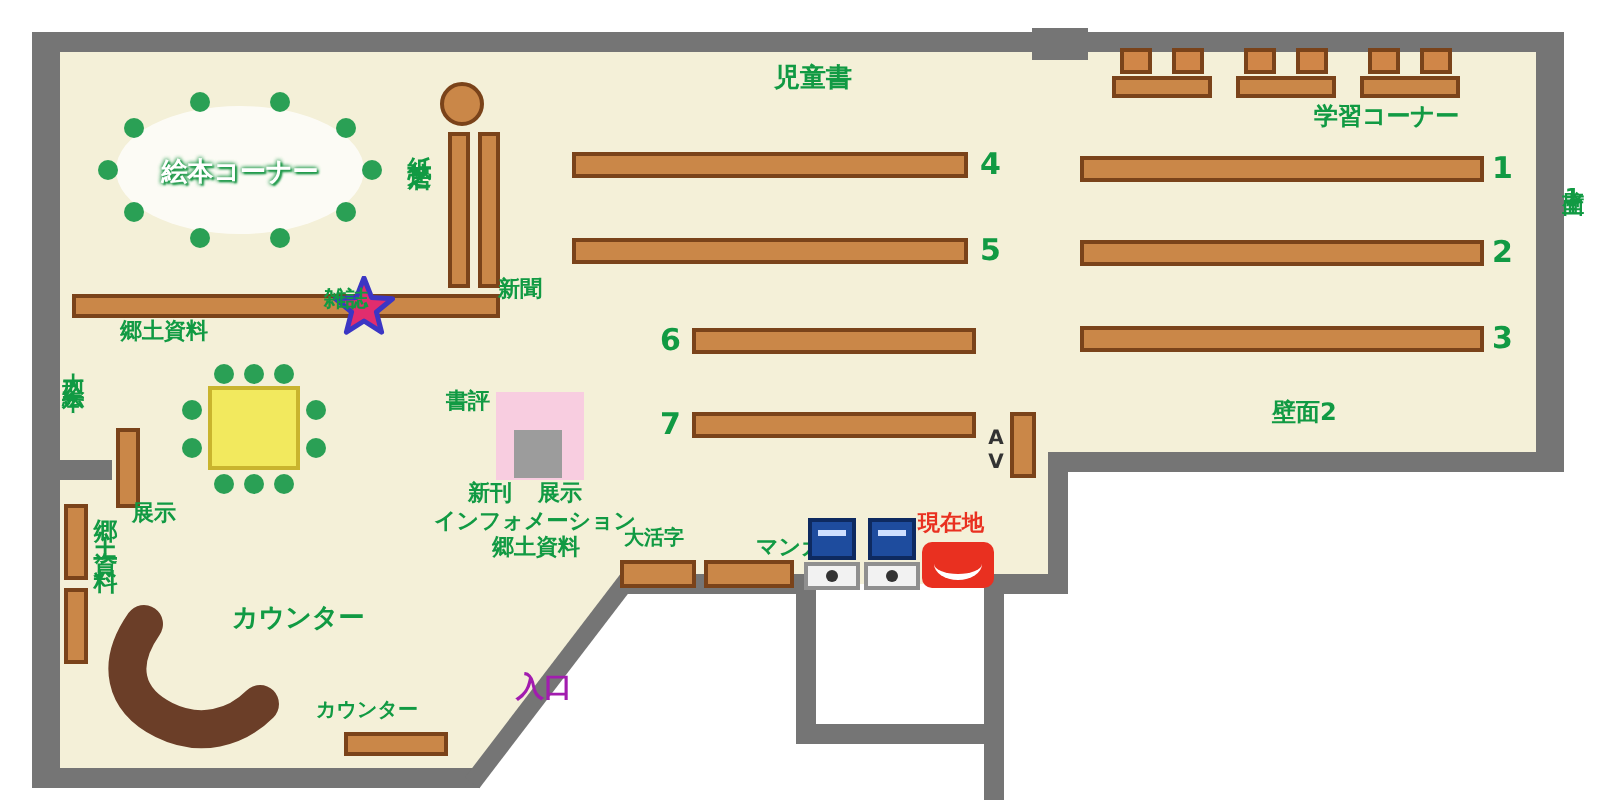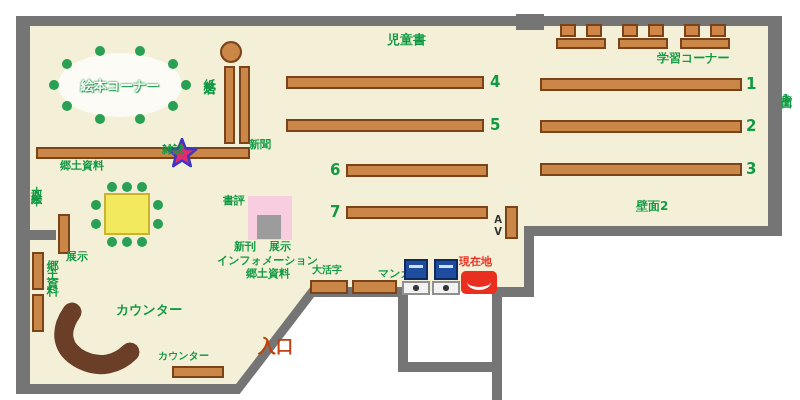--- a/index.html
+++ b/index.html
@@ -21,21 +21,21 @@
   .ytable{position:absolute;left:104px;top:193px;width:46px;height:42px;background:#f2e95e;border:2px solid #c9b42e;box-sizing:border-box;}
   .pink{position:absolute;left:248px;top:196px;width:44px;height:44px;background:#f8cde0;}
   .grayblock{position:absolute;left:257px;top:215px;width:24px;height:24px;background:#9c9c9c;}
   .screen{position:absolute;width:24px;height:21px;background:#1e4c9e;border:2px solid #0e2a60;box-sizing:border-box;}
   .screen:after{content:'';position:absolute;left:3px;top:4px;right:3px;height:3px;background:#cfe0ff;}
   .tbase{position:absolute;width:28px;height:14px;background:#f2f2f2;border:2px solid #909090;box-sizing:border-box;}
   .tbase:after{content:'';position:absolute;left:50%;top:50%;width:6px;height:6px;margin:-3px 0 0 -3px;border-radius:50%;background:#333;}
   .marker{position:absolute;left:461px;top:271px;width:36px;height:23px;background:#e93020;border-radius:5px;}
   .marker:after{content:'';position:absolute;left:6px;top:3px;width:24px;height:13px;border-bottom:3px solid #fff;border-radius:50%;}
   .red{color:#e93020;}
-  .blue{color:#c2410c;font-size:18px;}
+  .blue{color:#a21caf;font-size:14px;}
 </style>
 </head>
 <body>
 
 <div class="map">
 
   <div class="floor"></div>
 
   <div class="wall" style="left:30px;top:16px;width:740px;height:10px;"></div>
   <div class="wall" style="left:516px;top:14px;width:28px;height:16px;"></div>

